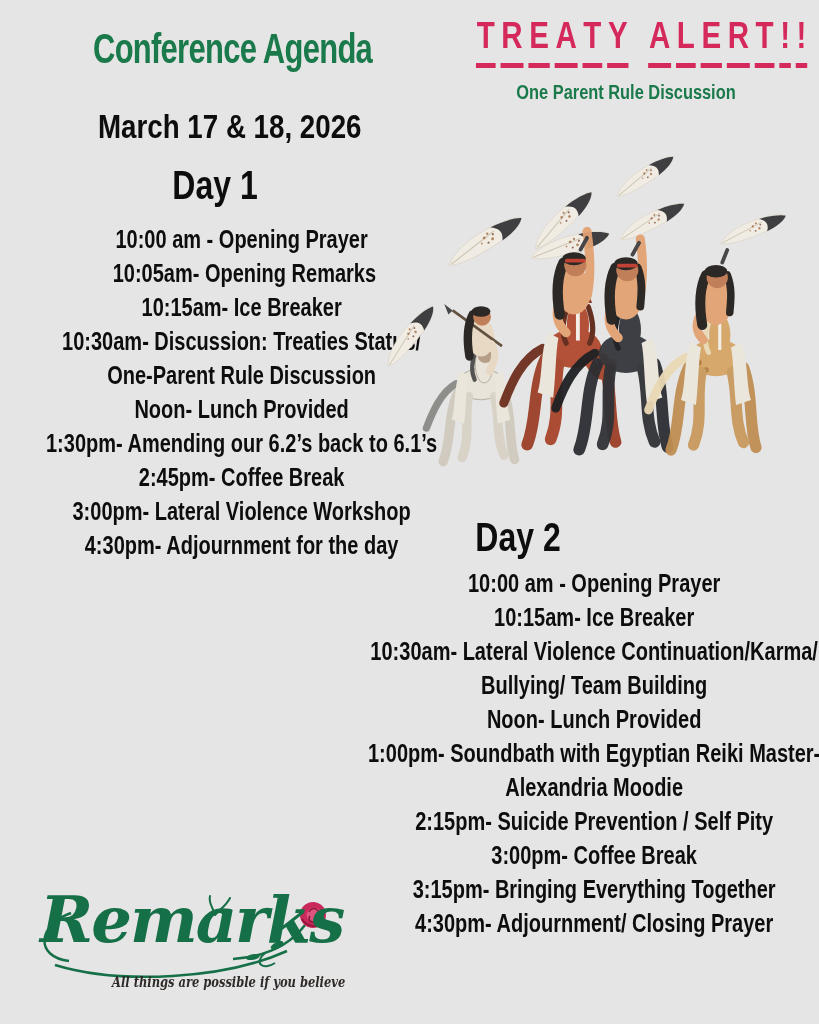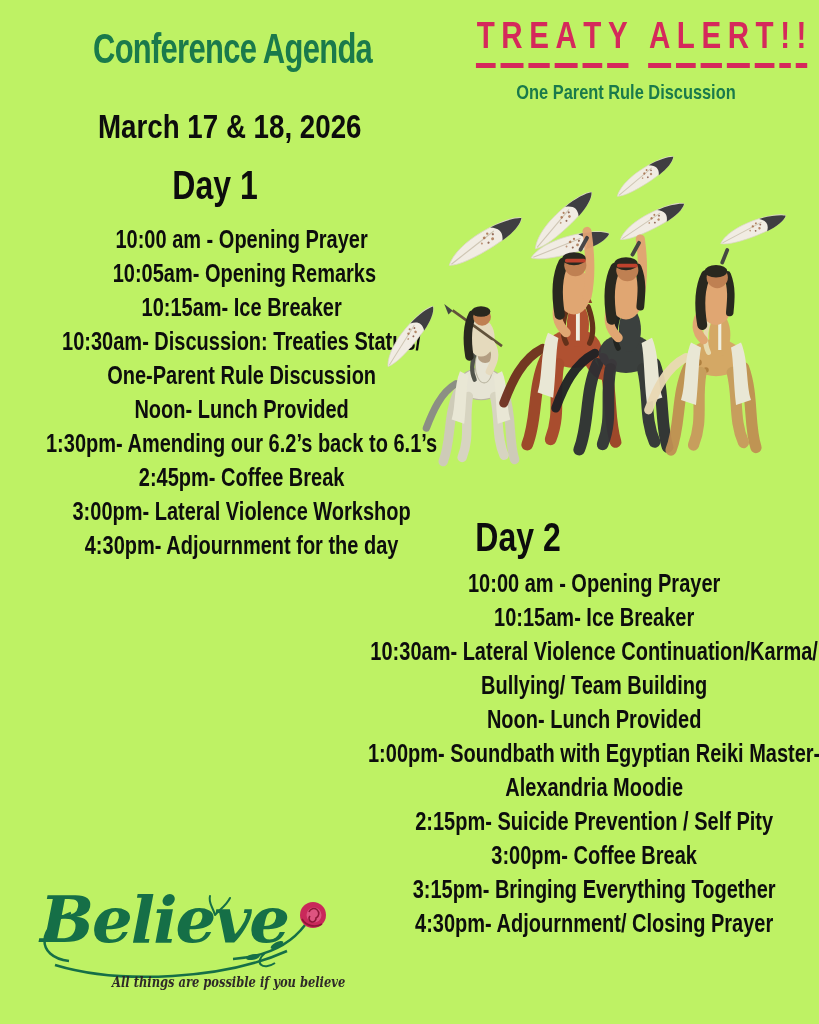--- a/index.html
+++ b/index.html
@@ -1,18 +1,18 @@
 <!DOCTYPE html>
 <html><head>
 <meta charset="utf-8">
 <style>
   html,body { margin:0; padding:0; background:#888; }
   .page {
     position:relative; width:819px; height:1024px; margin:0 auto;
-    background:#bef264; overflow:hidden;
+    background:#e5e5e5; overflow:hidden;
     font-family:"Liberation Sans", sans-serif;
   }
   
   .conf-title {
     position:absolute; left:93px; top:24px;
     font-size:43px; font-weight:700; color:#1a7a4b;
     letter-spacing:-1px; white-space:pre;
     transform:scaleX(0.72); transform-origin:left top;
   }
   .treaty {
@@ -233,16 +233,16 @@
       <path d="M-8,10 C-26,34 -52,42 -80,44" stroke="#156f47" stroke-width="2.5" fill="none"></path>
       <path d="M-48,38 c-12,10 -2,18 10,10" stroke="#156f47" stroke-width="2" fill="none"></path>
       <ellipse cx="-36" cy="30" rx="7" ry="2.8" fill="#156f47" transform="rotate(-28 -36 30)"></ellipse>
       <ellipse cx="-60" cy="42" rx="7" ry="2.8" fill="#156f47" transform="rotate(-12 -60 42)"></ellipse>
       <circle r="13" fill="#c9285a"></circle>
       <circle cx="1" cy="0" r="7.5" fill="#dd5480"></circle>
       <path d="M-4,-3 a5,5 0 1 1 7,6 a3.5,3.5 0 1 1 -6,-2" stroke="#8e1638" stroke-width="1.6" fill="none"></path>
       <path d="M-11,4 C-7,11 2,13 9,9" stroke="#8e1638" stroke-width="1.6" fill="none"></path>
     </g>
   </svg>
-  <div class="logo-word">Believe</div>
+  <div class="logo-word">Remarks</div>
   <div class="logo-tag">All things are possible if you believe</div>
 
 </div>
 
 </body></html>

